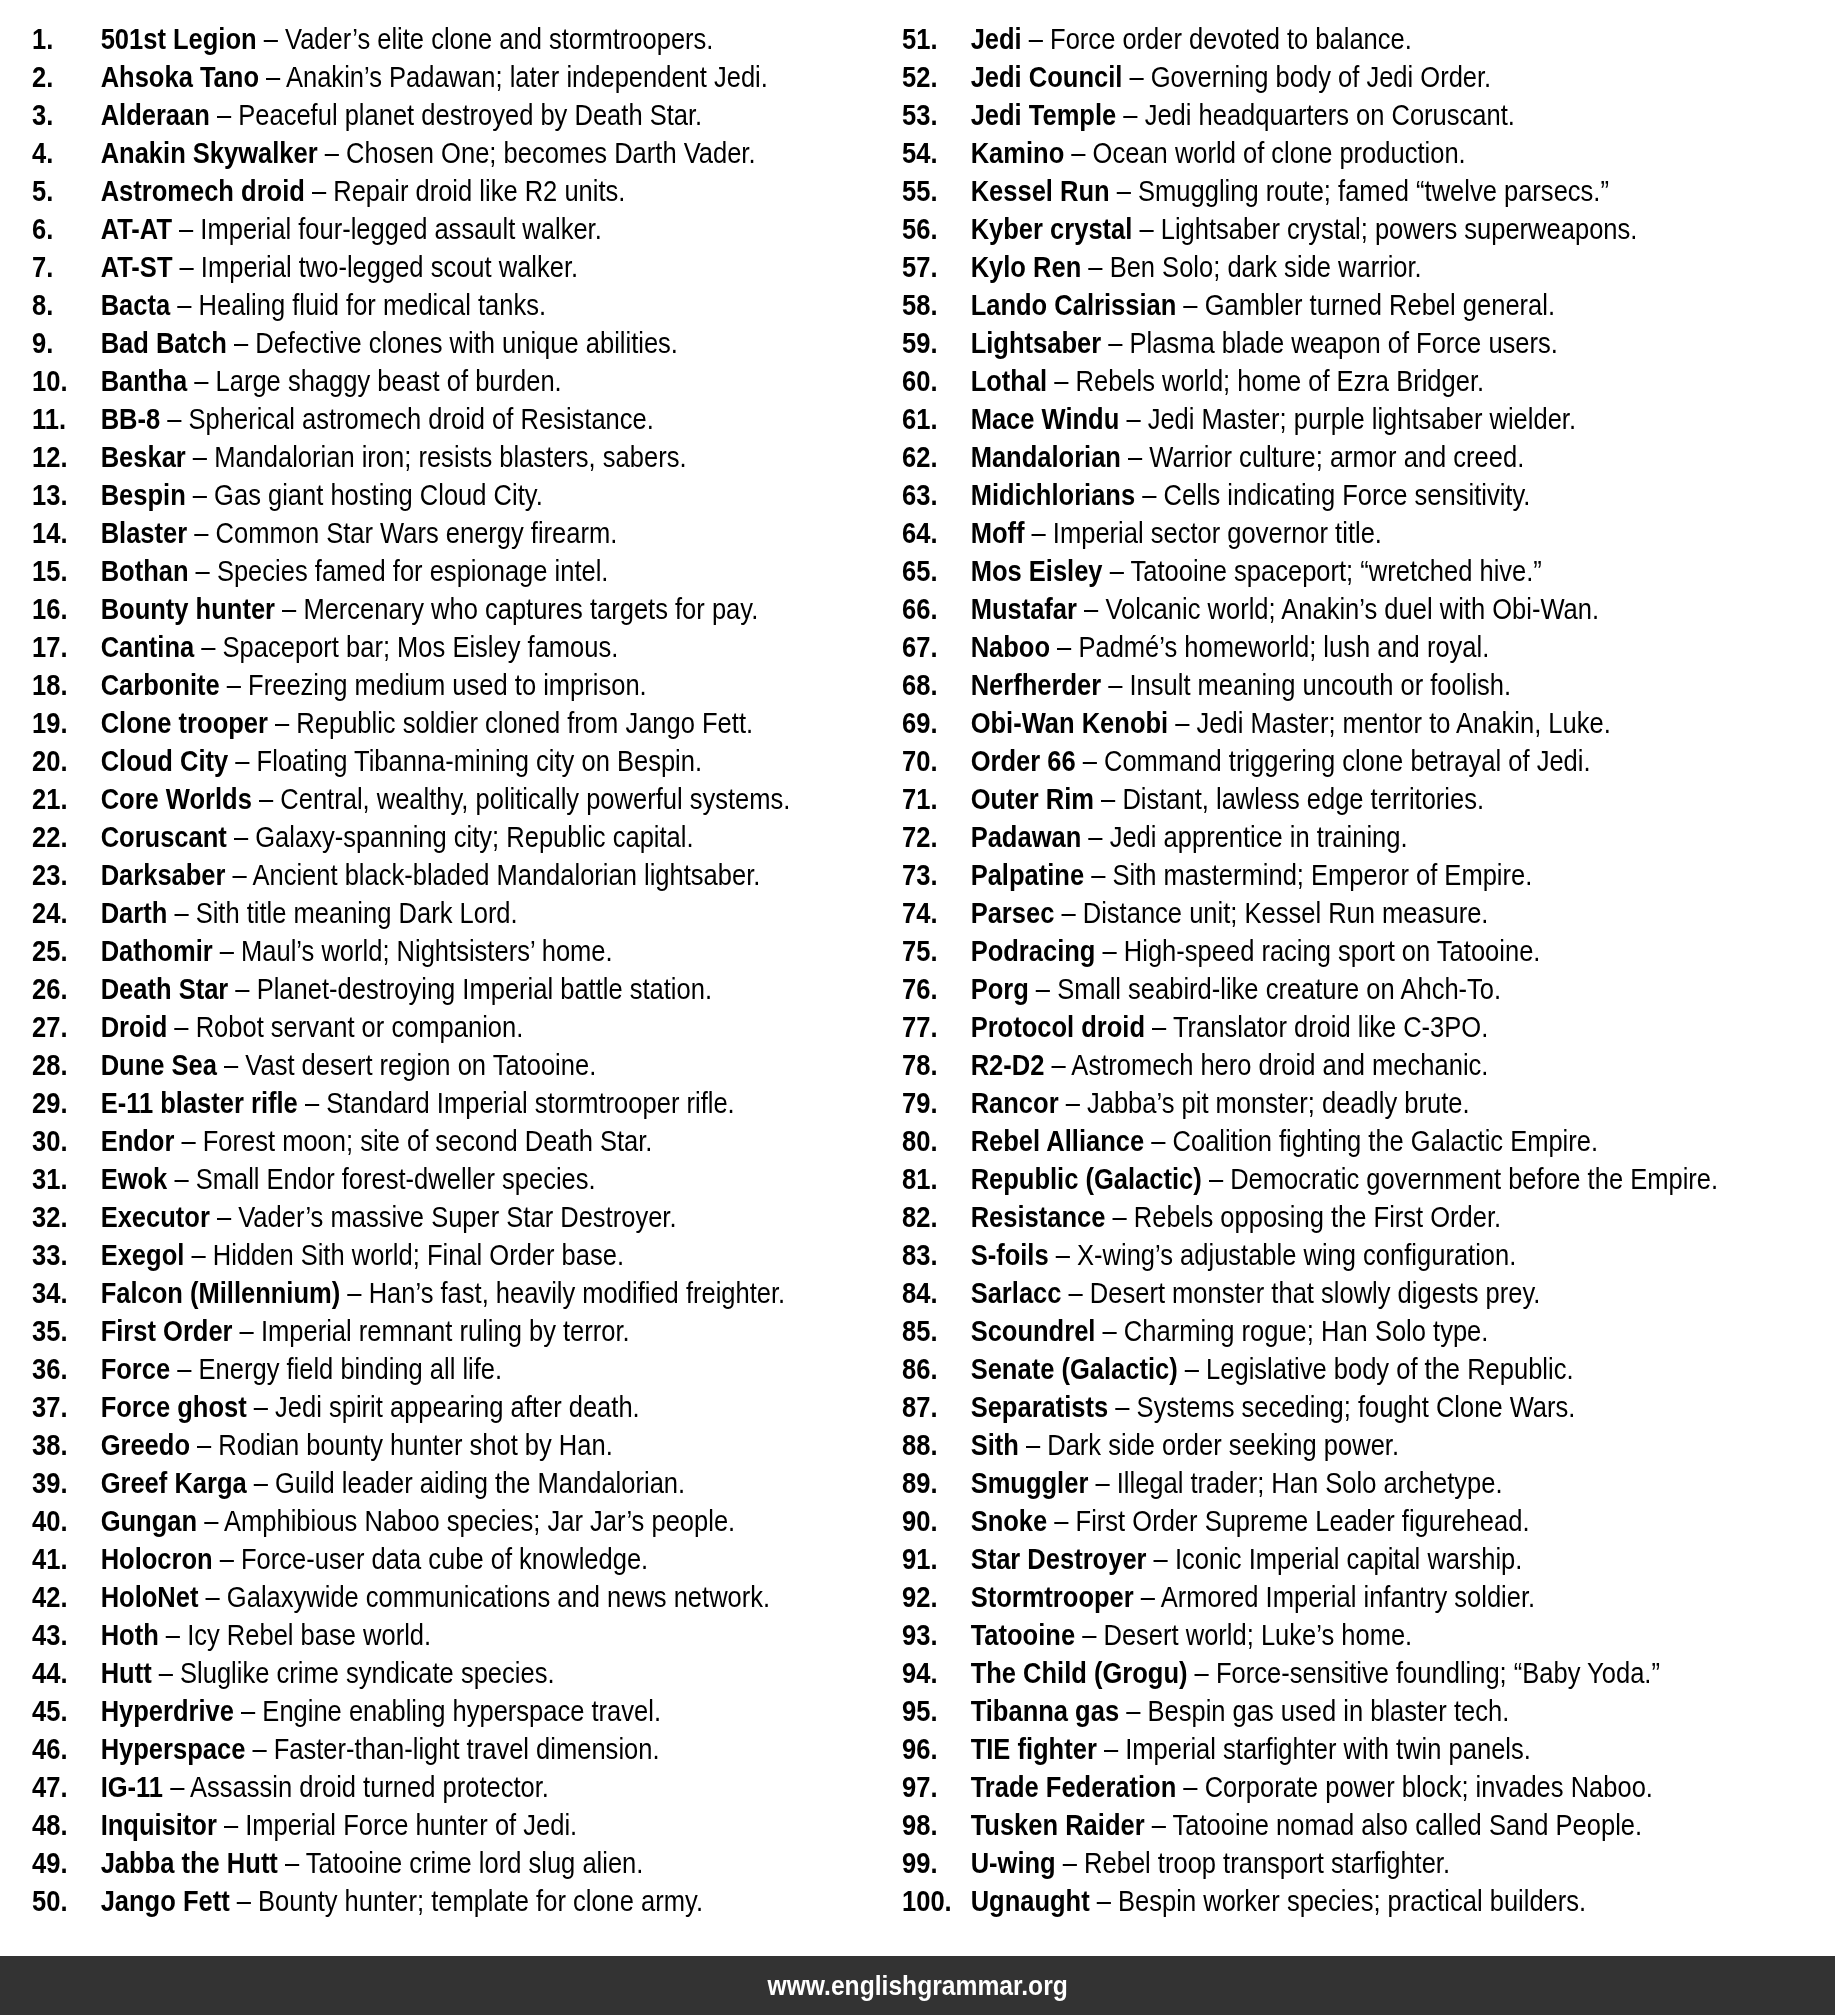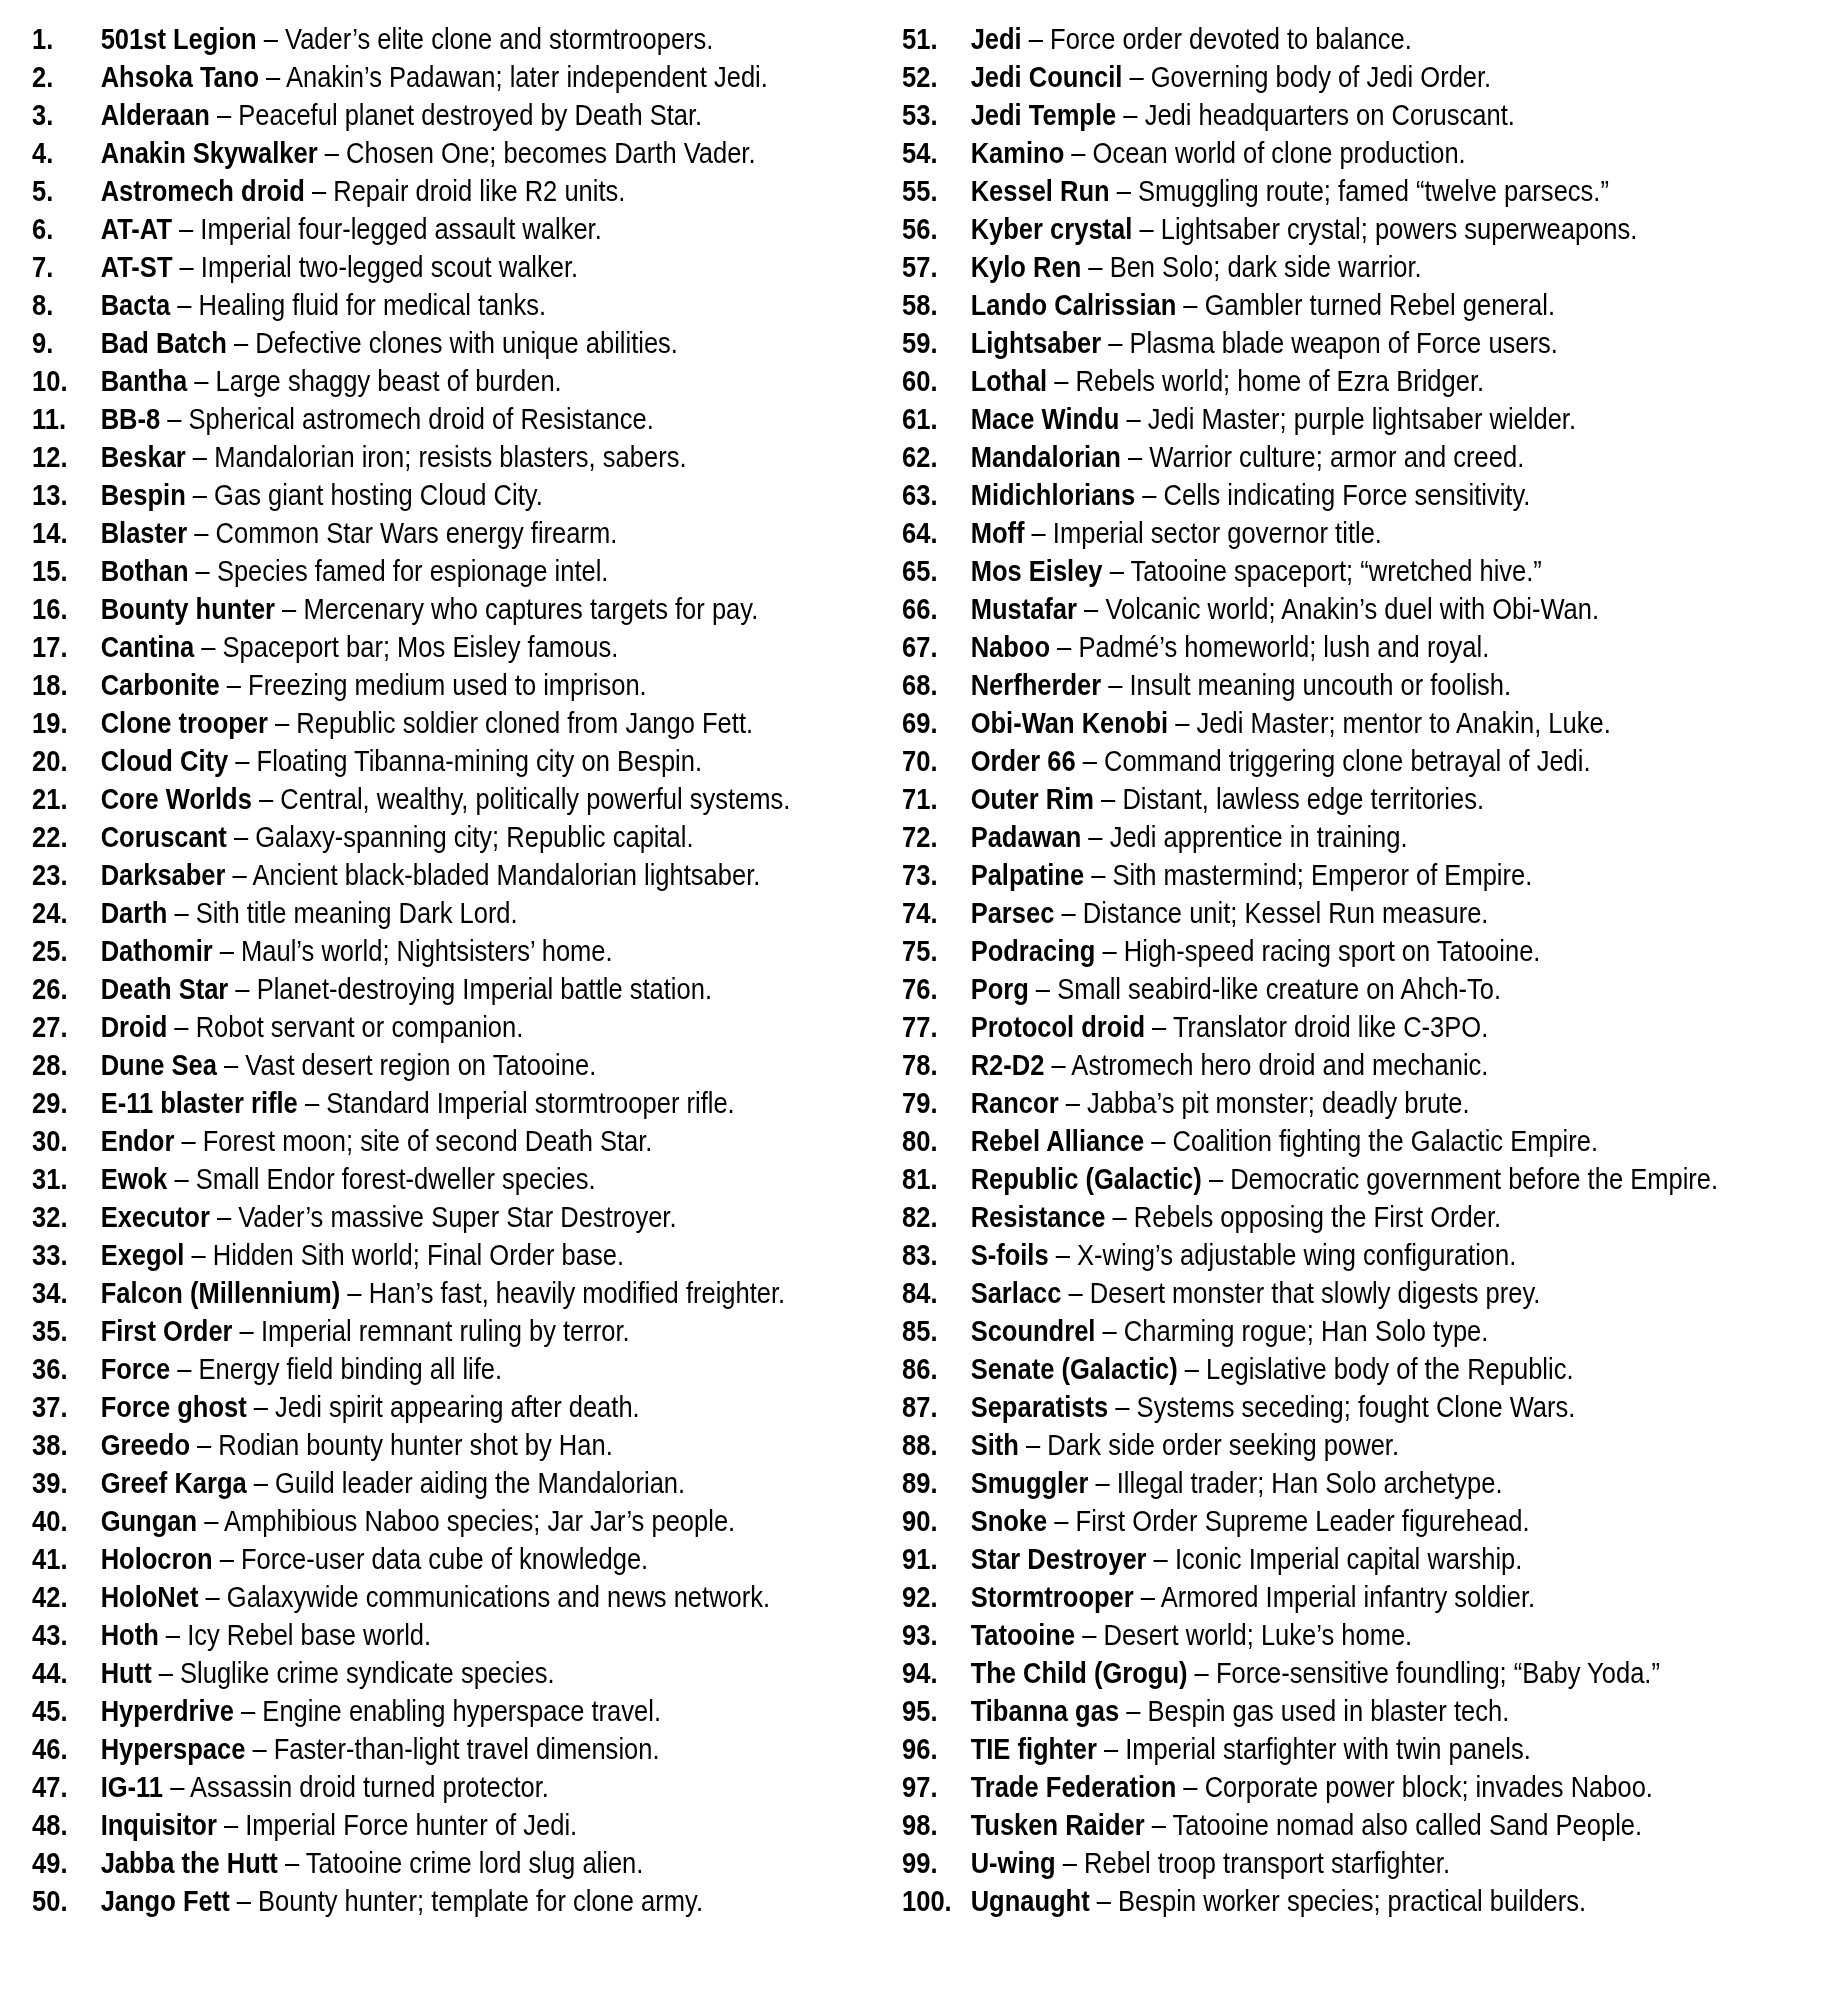--- a/index.html
+++ b/index.html
@@ -481,14 +481,17 @@
         <li class="row">
     <span class="num">99.</span>
     <span class="text"><b class="term">U-wing</b><span class="sep"> – </span><span class="def">Rebel troop transport starfighter.</span></span>
   </li>
         <li class="row">
     <span class="num">100.</span>
     <span class="text"><b class="term">Ugnaught</b><span class="sep"> – </span><span class="def">Bespin worker species; practical builders.</span></span>
   </li>
       </ol>
   </div>
+  <footer class="footer-bar" style="background: rgb(51, 51, 51);">
+    <span class="footer-url" style="color: rgb(255, 255, 255);">www.englishgrammar.org</span>
+  </footer>
 </div>
 
 
 </body></html>

